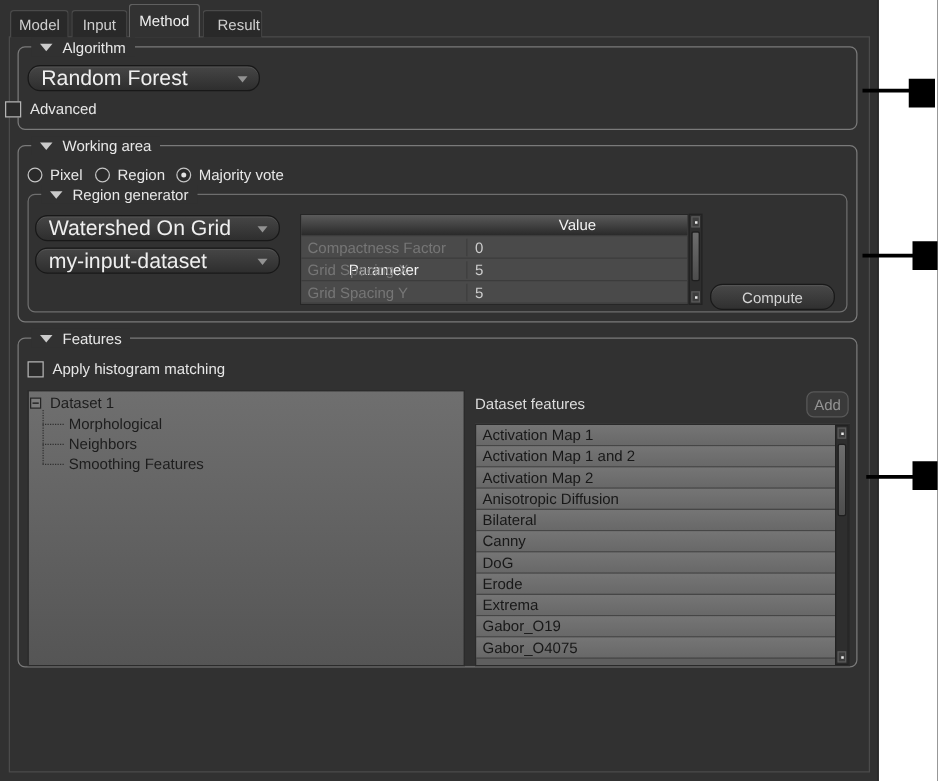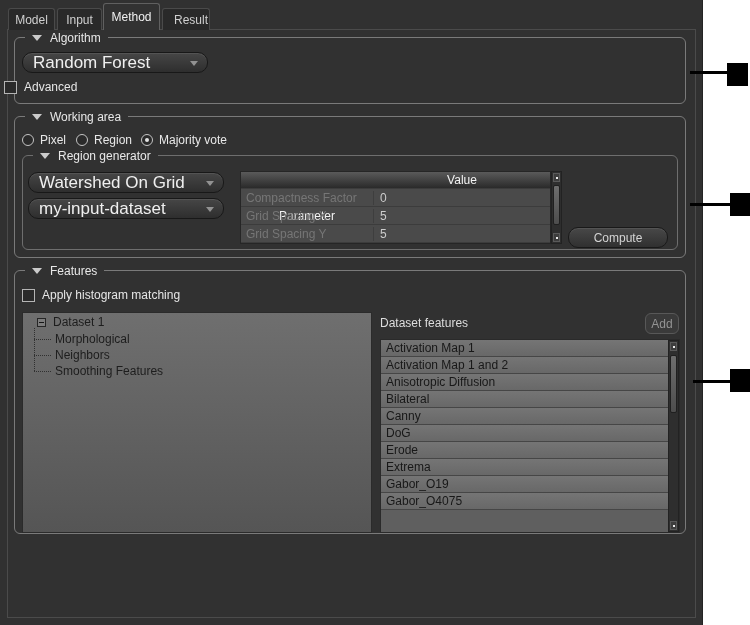--- a/index.html
+++ b/index.html
@@ -60,21 +60,21 @@
   .vscroll{position:absolute;background:#2e2e2e;border:1px solid #222222;box-sizing:border-box;z-index:7;}
   .scroll-btn{position:absolute;left:1px;width:7px;height:9px;background:#3d3d3d;border:1px solid #5a5a5a;box-sizing:border-box;}
   .scroll-btn::after{content:"";position:absolute;left:2px;top:3px;width:2px;height:2px;background:#ececec;}
   .scroll-btn.top{top:1px;}
   .scroll-btn.bottom{bottom:1px;}
   .scroll-thumb{position:absolute;left:1px;width:7px;background:linear-gradient(#6d6d6d,#4d4d4d);border:1px solid #1f1f1f;border-radius:2px;box-sizing:border-box;}
 
   
   .tree{position:absolute;left:22px;top:312px;width:350px;height:221px;background:linear-gradient(#6f6f6f,#555555);
         border:1px solid #2b2b2b;box-sizing:border-box;z-index:6;color:#1d1d1d;font-size:12px;}
-  .tree-root-row{display:flex;align-items:center;gap:7px;height:18px;padding-left:14px;}
+  .tree-root-row{display:flex;align-items:center;gap:7px;height:18px;padding-left:1px;}
   .expander{width:9px;height:9px;border:1px solid #262626;background:#7d7d7d;position:relative;box-sizing:border-box;}
   .expander::after{content:"";position:absolute;left:1px;right:1px;top:3px;height:1px;background:#161616;}
   .tree-children{position:relative;margin-left:11px;}
   .tree-children::before{content:"";position:absolute;left:0;top:-3px;bottom:8px;border-left:1px dotted #303030;}
   .tree-child{position:relative;height:16px;display:flex;align-items:center;padding-left:21px;}
   .tree-child::before{content:"";position:absolute;left:0;top:8px;width:17px;border-top:1px dotted #303030;}
 
   
   .df-label{position:absolute;left:380px;top:316px;color:#dddddd;font-size:12px;z-index:6;}
   .feature-list{position:absolute;left:380px;top:339px;width:300px;height:194px;border:1px solid #2a2a2a;box-sizing:border-box;
@@ -223,20 +223,23 @@
   </div>
 
   <div class="feature-list">
     <div class="list-item">
         <span>Activation Map 1</span>
       </div>
     <div class="list-item">
         <span>Activation Map 1 and 2</span>
       </div>
     <div class="list-item">
+        <span>Activation Map 2</span>
+      </div>
+    <div class="list-item">
         <span>Anisotropic Diffusion</span>
       </div>
     <div class="list-item">
         <span>Bilateral</span>
       </div>
     <div class="list-item">
         <span>Canny</span>
       </div>
     <div class="list-item">
         <span>DoG</span>

